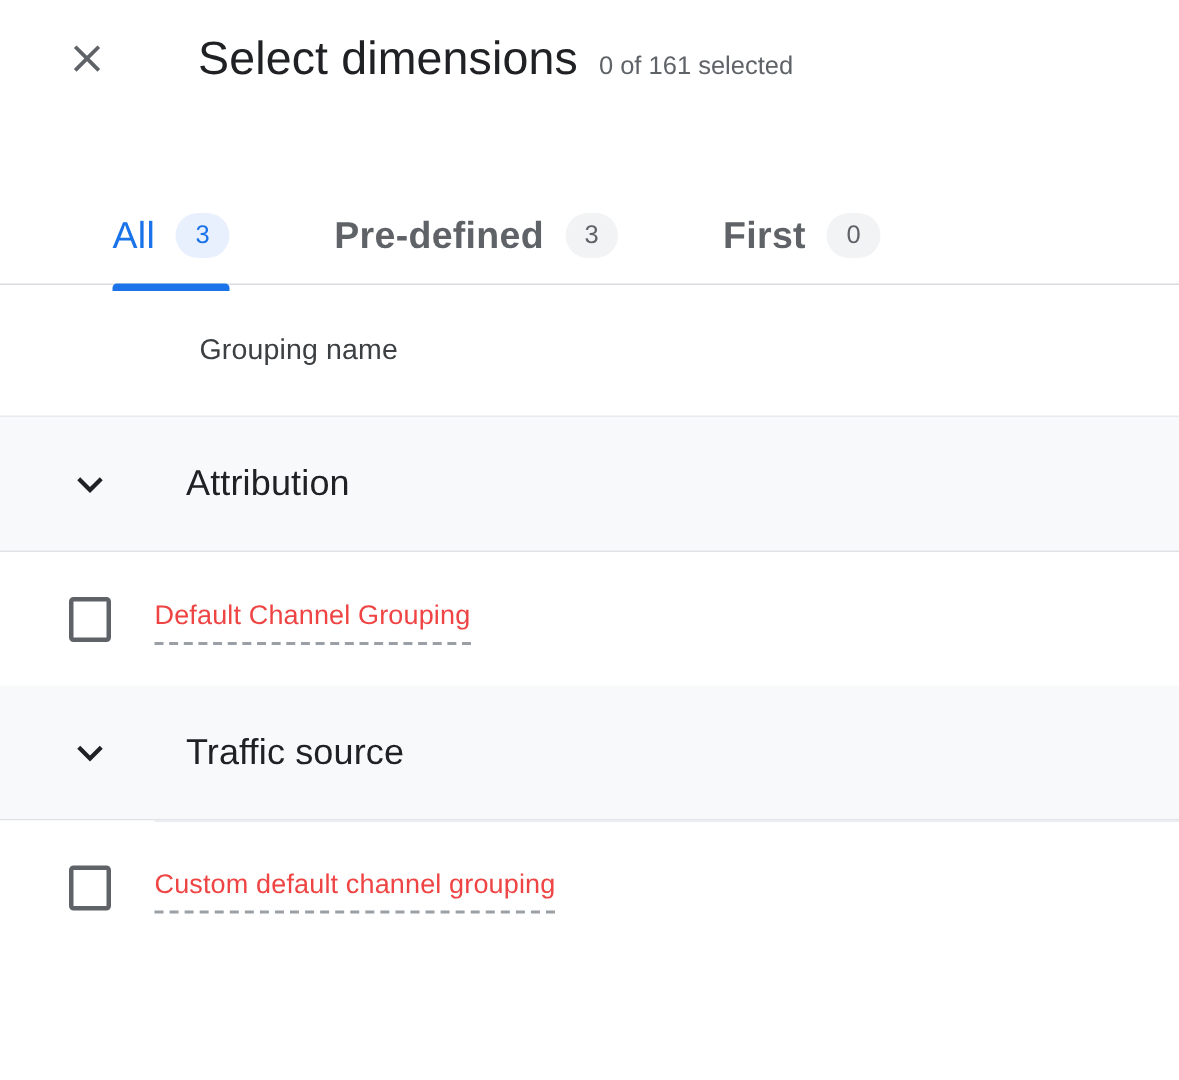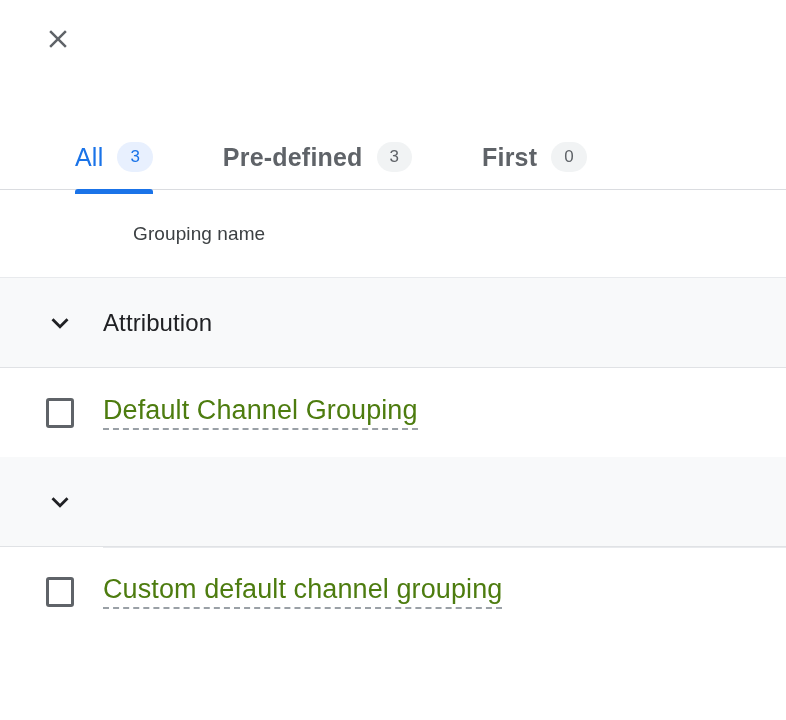--- a/index.html
+++ b/index.html
@@ -146,20 +146,21 @@
     background: #fff;
   }
   .group-row {
     height: 90px;
     display: flex;
     align-items: center;
     background: #f8f9fa;
     border-bottom: 1px solid #e0e2e5;
     box-sizing: border-box;
     cursor: pointer;
+    gap: 21px;
   }
   .chevron {
     width: 60px;
     margin-left: 30px;
     display: flex;
     align-items: center;
     justify-content: center;
     flex: 0 0 auto;
   }
   .chevron svg { display: block; }
@@ -199,43 +200,47 @@
     flex: 1 1 auto;
     height: 100%;
     display: flex;
     align-items: center;
     margin-left: 13px;
     border-top: 1px solid #e8eaed;
     box-sizing: border-box;
   }
   .item-row.no-top-rule .item-main { border-top: none; }
   .item-label {
-    font-size: 27px;
+    font-size: 18px;
     font-weight: 400;
-    color: #4d7c0f;
+    color: #ef4444;
     letter-spacing: 0.1px;
     border-bottom: 2px dashed #9aa0a6;
     padding-bottom: 4px;
     line-height: 28px;
     cursor: help;
   }
 </style>
 </head>
 <body>
 
 <div class="panel">
 
   <div class="header">
     <div class="close-btn">
       <span>
         <svg width="30" height="30" viewBox="0 0 24 24" aria-hidden="true">
           <path d="M19 6.41 17.59 5 12 10.59 6.41 5 5 6.41 10.59 12 5 17.59 6.41 19 12 13.41 17.59 19 19 17.59 13.41 12z" fill="#5f6368"></path>
         </svg>
       </span>
     </div>
+    <div class="header-titles">
+      <span class="page-title">Select dimensions</span>
+      <span class="selection-count">0 of 161 selected</span>
+    </div>
   </div>
 
   <div class="tabbar">
     <div class="tab active">
       <span class="tab-label">All</span>
       <span class="tab-badge">3</span>
       <span class="tab-indicator"></span>
     </div>
     <div class="tab">
       <span class="tab-label">Pre-defined</span>
@@ -270,20 +275,21 @@
         <span class="item-label">Default Channel Grouping</span>
       </span>
     </div>
 
     <div class="group-row">
       <span class="chevron">
         <svg width="34" height="34" viewBox="0 0 24 24" aria-hidden="true">
           <path d="M7.4 8.6 12 13.2l4.6-4.6L18 10l-6 6-6-6z" fill="#202124"></path>
         </svg>
       </span>
+      <span class="group-label">Traffic source</span>
     </div>
 
 
     <div class="item-row">
       <span class="checkbox-wrap">
         <span class="checkbox"></span>
       </span>
       <span class="item-main">
         <span class="item-label">Custom default channel grouping</span>
       </span>

